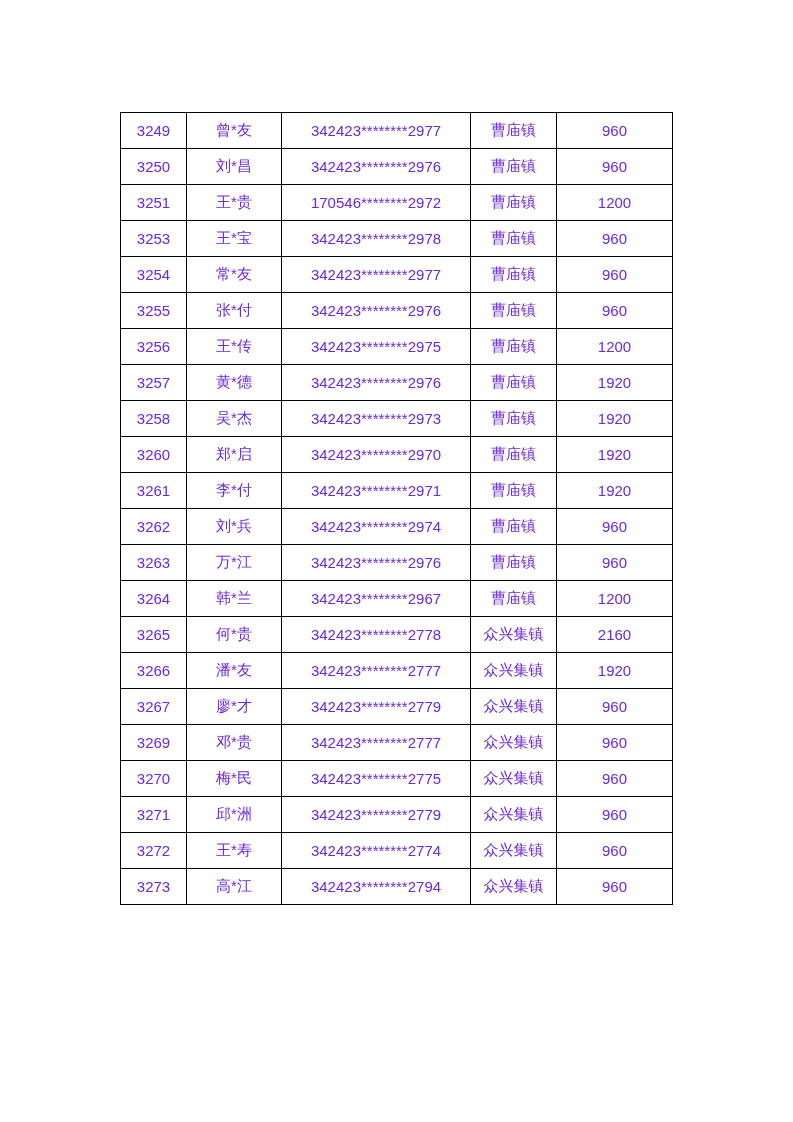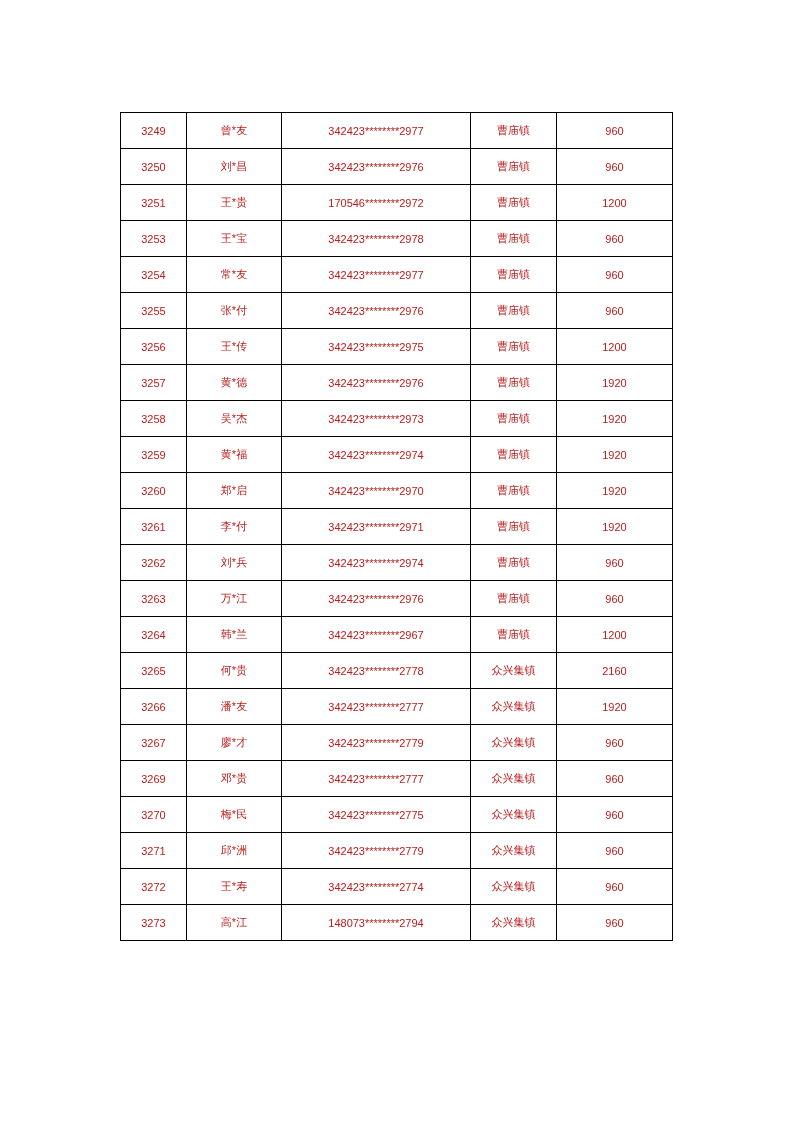--- a/index.html
+++ b/index.html
@@ -18,22 +18,22 @@
   .table-wrap {
     position: absolute;
     left: 120px;
     top: 112px;
     width: 552px;
   }
   table.data-table {
     border-collapse: collapse;
     table-layout: fixed;
     width: 552px;
-    font-size: 11px;
-    color: #b91c1c;
+    font-size: 15px;
+    color: #6d28d9;
   }
   table.data-table col.c-index  { width: 66px; }
   table.data-table col.c-name   { width: 95px; }
   table.data-table col.c-id     { width: 189px; }
   table.data-table col.c-town   { width: 86px; }
   table.data-table col.c-amount { width: 116px; }
   table.data-table td {
     border: 1px solid #000000;
     height: 35px;
     text-align: center;
@@ -114,27 +114,20 @@
             <td>1920</td>
           </tr>
           <tr>
             <td>3258</td>
             <td>吴*杰</td>
             <td>342423********2973</td>
             <td>曹庙镇</td>
             <td>1920</td>
           </tr>
           <tr>
-            <td>3259</td>
-            <td>黄*福</td>
-            <td>342423********2974</td>
-            <td>曹庙镇</td>
-            <td>1920</td>
-          </tr>
-          <tr>
             <td>3260</td>
             <td>郑*启</td>
             <td>342423********2970</td>
             <td>曹庙镇</td>
             <td>1920</td>
           </tr>
           <tr>
             <td>3261</td>
             <td>李*付</td>
             <td>342423********2971</td>
@@ -207,20 +200,20 @@
           <tr>
             <td>3272</td>
             <td>王*寿</td>
             <td>342423********2774</td>
             <td>众兴集镇</td>
             <td>960</td>
           </tr>
           <tr>
             <td>3273</td>
             <td>高*江</td>
-            <td>148073********2794</td>
+            <td>342423********2794</td>
             <td>众兴集镇</td>
             <td>960</td>
           </tr>
         </tbody>
     </table>
   </div>
 </div>
 
 </body></html>

